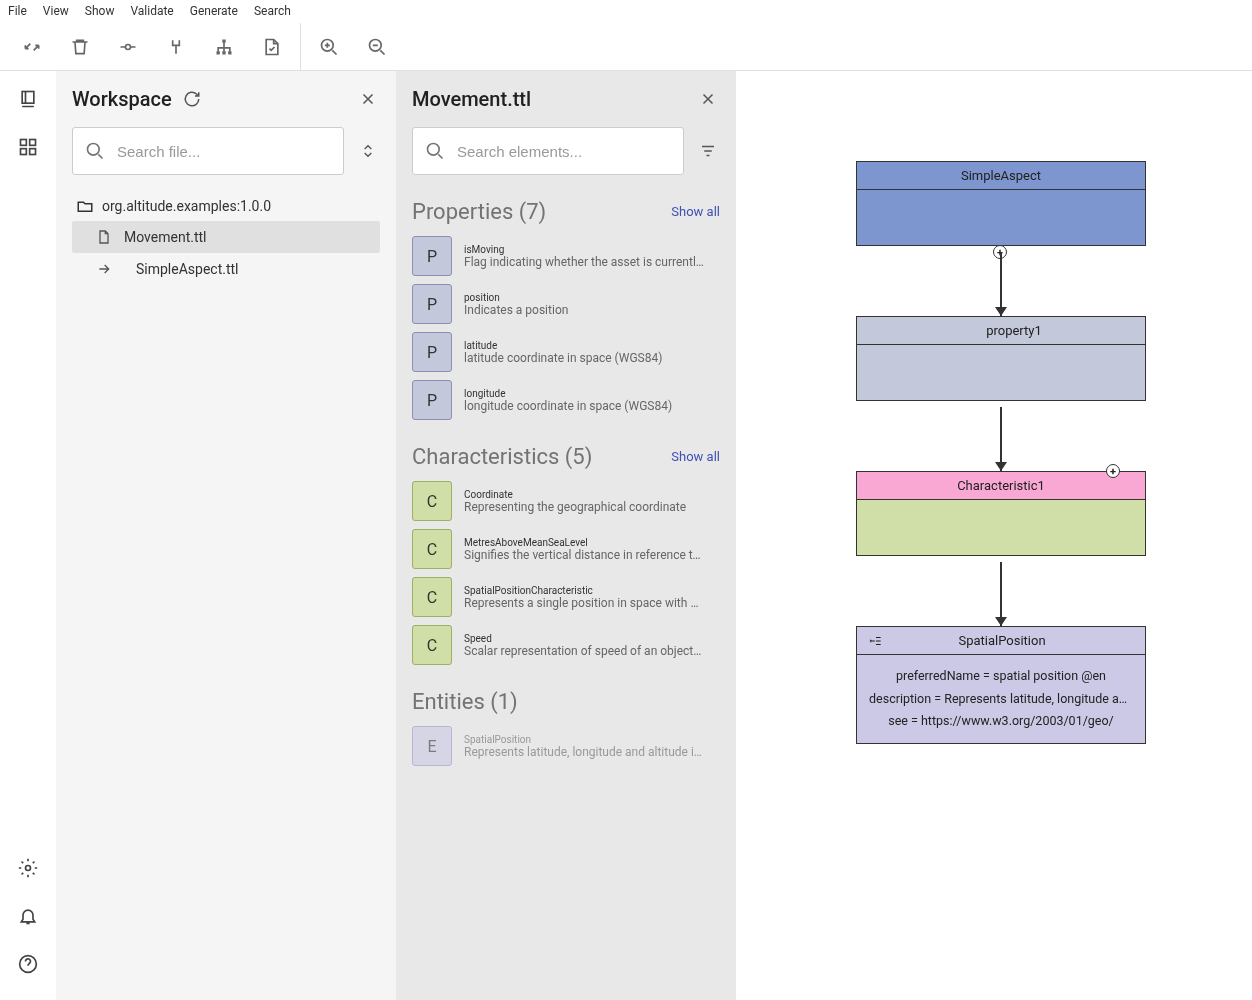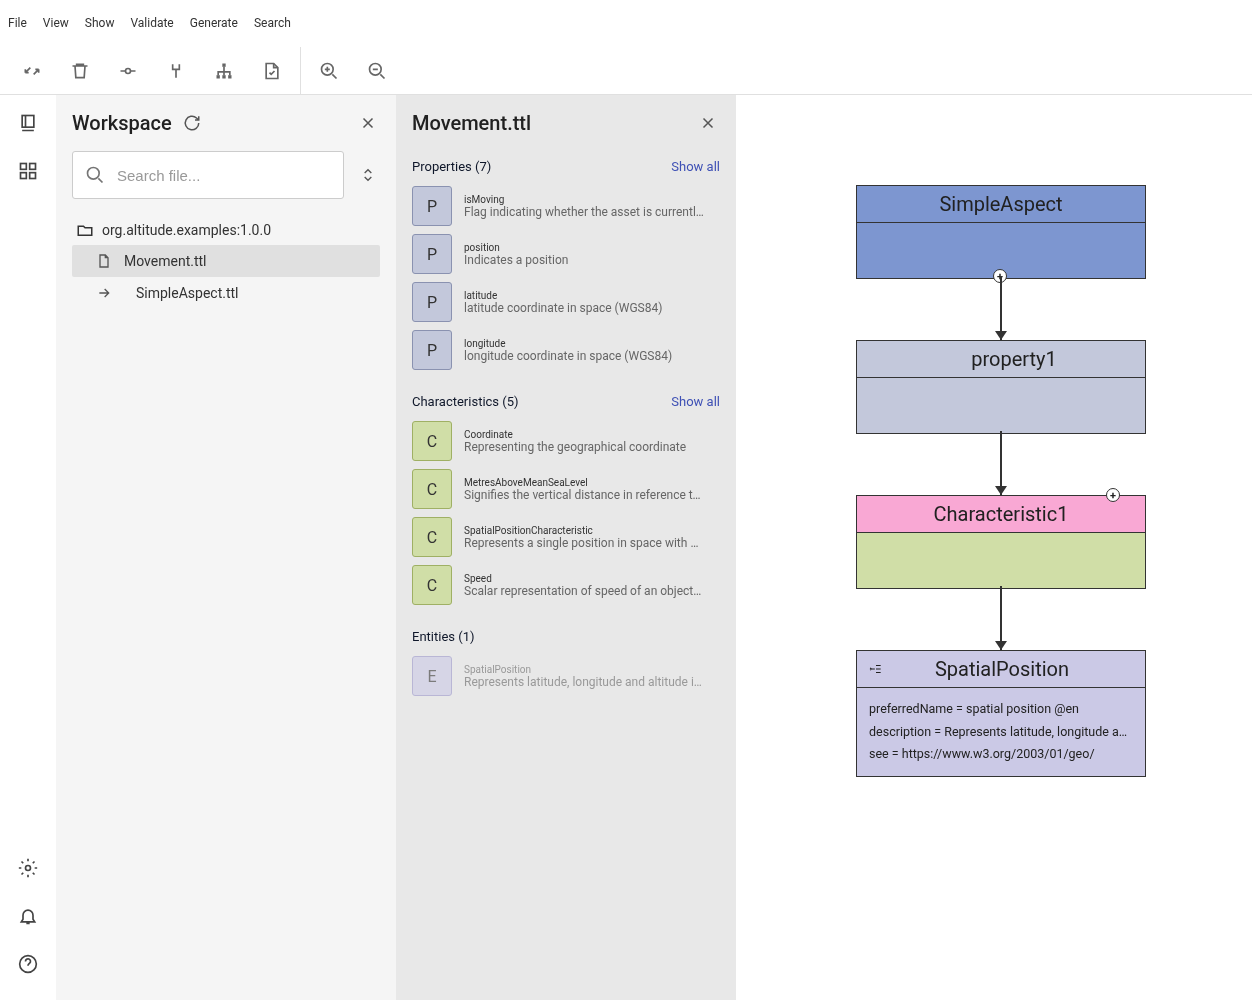--- a/index.html
+++ b/index.html
@@ -1,20 +1,20 @@
 <!DOCTYPE html>
 <html><head>
 <meta charset="utf-8">
 <style>
 * { box-sizing: border-box; margin: 0; padding: 0; }
 body { font-family: Roboto, "Helvetica Neue", Arial, sans-serif; font-size: 14px; color: #212121; background: #fff; overflow: hidden; }
 .app { display: flex; flex-direction: column; height: 1000px; width: 1252px; }
 
 
-.menubar { display: flex; gap: 16px; padding: 16px 8px; font-size: 12px; color: #333; border-bottom: 1px solid transparent; }
+.menubar { display: flex; gap: 16px; padding: 4px 8px; font-size: 12px; color: #333; border-bottom: 1px solid transparent; }
 .menubar span { cursor: pointer; }
 
 
 .toolbar { display: flex; align-items: center; height: 48px; border-bottom: 1px solid #e0e0e0; padding: 0 8px; }
 .toolbar .tb-btn { width: 48px; height: 48px; display: flex; align-items: center; justify-content: center; color: #666; cursor: pointer; }
 .toolbar .tb-sep { width: 1px; height: 48px; background: #e0e0e0; margin: 0 4px; }
 
 
 .main { display: flex; flex: 1; overflow: hidden; }
 
@@ -41,56 +41,56 @@
 .tree { }
 .tree-folder { display: flex; align-items: center; padding: 6px 4px; color: #333; font-size: 14px; }
 .tree-folder svg { margin-right: 8px; }
 .tree-file { display: flex; align-items: center; padding: 8px 4px 8px 24px; color: #333; font-size: 14px; cursor: pointer; }
 .tree-file.selected { background: #e0e0e0; border-radius: 2px; }
 .tree-file svg, .tree-file .arrow { margin-right: 12px; color: #555; }
 
 
 .elements { width: 340px; background: #e8e8e8; display: flex; flex-direction: column; padding: 16px 16px 0 16px; overflow-y: auto; }
 .section-header { display: flex; align-items: center; margin: 8px 0 12px 0; }
-.section-title { font-size: 13px; color: #0f172a; }
+.section-title { font-size: 22px; color: #737373; }
 .show-all { margin-left: auto; color: #3f51b5; font-size: 13px; cursor: pointer; }
 
 .item-list { display: flex; flex-direction: column; gap: 8px; }
 .elem-item { display: flex; align-items: center; cursor: pointer; }
 .elem-badge { width: 40px; height: 40px; display: flex; align-items: center; justify-content: center; border-radius: 3px; font-size: 16px; font-weight: 400; border: 1px solid; flex-shrink: 0; }
 .badge-p { background: #c3c8db; border-color: #8a92b0; color: #333; }
 .badge-c { background: #d0dea7; border-color: #9fb064; color: #333; }
 .badge-e { background: #cbc9e6; border-color: #9a96c9; color: #333; }
 .elem-text { margin-left: 12px; overflow: hidden; }
 .elem-name { font-size: 10px; color: #333; }
 .elem-desc { font-size: 12px; color: #666; white-space: nowrap; overflow: hidden; text-overflow: ellipsis; max-width: 240px; }
 .elem-item.dim .elem-name, .elem-item.dim .elem-desc { color: #999; }
 .elem-item.dim .elem-badge { opacity: 0.6; }
 
 
 .canvas { flex: 1; background: #fff; position: relative; overflow: hidden; }
 .diagram { position: absolute; left: 120px; top: 90px; width: 300px; }
 .node { border: 1.5px solid #333; position: absolute; }
-.node-header { border-bottom: 1.5px solid #333; text-align: center; padding: 6px 4px; font-size: 20px; }
+.node-header { border-bottom: 1.5px solid #333; text-align: center; padding: 6px 4px; font-size: 13px; }
 .node-body { height: 52px; }
 .node1 { left: 0; top: 0; width: 290px; background: #7d96d0; }
 .node1 .node-header { background: #7d96d0; }
 .node1 .node-body { background: #7d96d0; height: 55px; }
 .node2 { left: 0; top: 155px; width: 290px; background: #c3c8db; }
 .node2 .node-header { background: #c3c8db; padding-left: 30px; }
 .node2 .node-body { background: #c3c8db; height: 55px; }
 .node3 { left: 0; top: 310px; width: 290px; background: #d0dea7; }
 .node3 .node-header { background: #f9a8d4; }
 .node3 .node-body { background: #d0dea7; height: 55px; }
 .node4 { left: 0; top: 465px; width: 290px; background: #cbc9e6; }
 .node4 .node-header { background: #cbc9e6; display: flex; align-items: center; }
 .node4 .node-header .n4-icon { margin-left: 8px; }
 .node4 .node-header .n4-title { flex: 1; text-align: center; margin-right: 20px; }
 .node4-body { background: #cbc9e6; padding: 10px 12px; font-size: 12.5px; line-height: 1.8; color: #222; }
-.node4-body div { white-space: nowrap; overflow: hidden; text-overflow: ellipsis; }
+.node4-body div { white-space: nowrap; overflow: hidden; text-overflow: ellipsis; text-align: center; }
 
 .edge { position: absolute; width: 2px; background: #333; left: 144px; }
 .edge1 { top: 91px; height: 64px; }
 .edge2 { top: 246px; height: 64px; }
 .edge3 { top: 401px; height: 64px; }
 .arrow-head { position: absolute; left: 139px; width: 0; height: 0; border-left: 6px solid transparent; border-right: 6px solid transparent; border-top: 9px solid #333; }
 .ah1 { top: 146px; }
 .ah2 { top: 301px; }
 .ah3 { top: 456px; }
 .plus-circle { position: absolute; width: 14px; height: 14px; border-radius: 50%; background: #fff; border: 1.5px solid #333; display: flex; align-items: center; justify-content: center; font-size: 11px; line-height: 1; font-weight: bold; }
@@ -260,20 +260,34 @@
 
     <div class="elements">
       <div class="panel-header">
         <span class="panel-title">Movement.ttl</span>
         <span class="spacer"></span>
         <span class="hdr-btn">
           <svg width="18" height="18" viewBox="0 0 24 24" fill="none" stroke="currentColor" stroke-width="2">
               <path d="M18 6L6 18M6 6l12 12"></path>
             </svg>
         </span>
+      </div>
+      <div class="search-row">
+        <div class="search-box">
+          <svg width="20" height="20" viewBox="0 0 24 24" fill="none" stroke="currentColor" stroke-width="2">
+              <circle cx="10" cy="10" r="7"></circle>
+              <path d="M21 21l-5-5"></path>
+            </svg>
+          <input type="text" placeholder="Search elements..." style="">
+        </div>
+        <div class="filter-btn">
+          <svg width="18" height="18" viewBox="0 0 24 24" fill="none" stroke="currentColor" stroke-width="2">
+              <path d="M4 6h16M7 12h10M10 18h4"></path>
+            </svg>
+        </div>
       </div>
 
       <div class="section-header">
         <span class="section-title">Properties (7)</span>
         <span class="show-all">Show all</span>
       </div>
       <div class="item-list">
         <div class="elem-item">
           <div class="elem-badge badge-p">P</div>
           <div class="elem-text">

